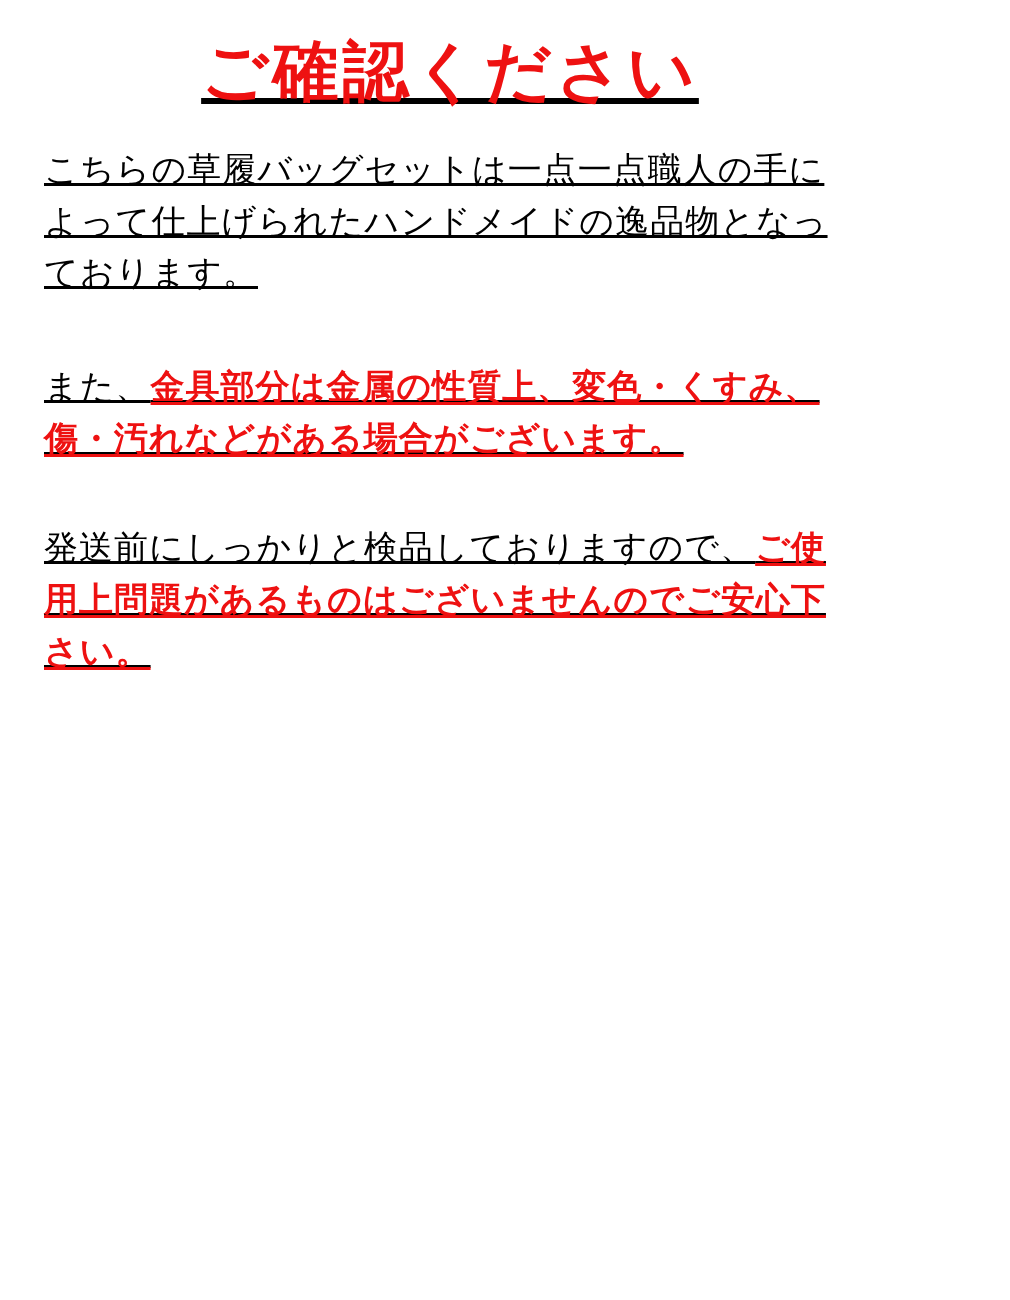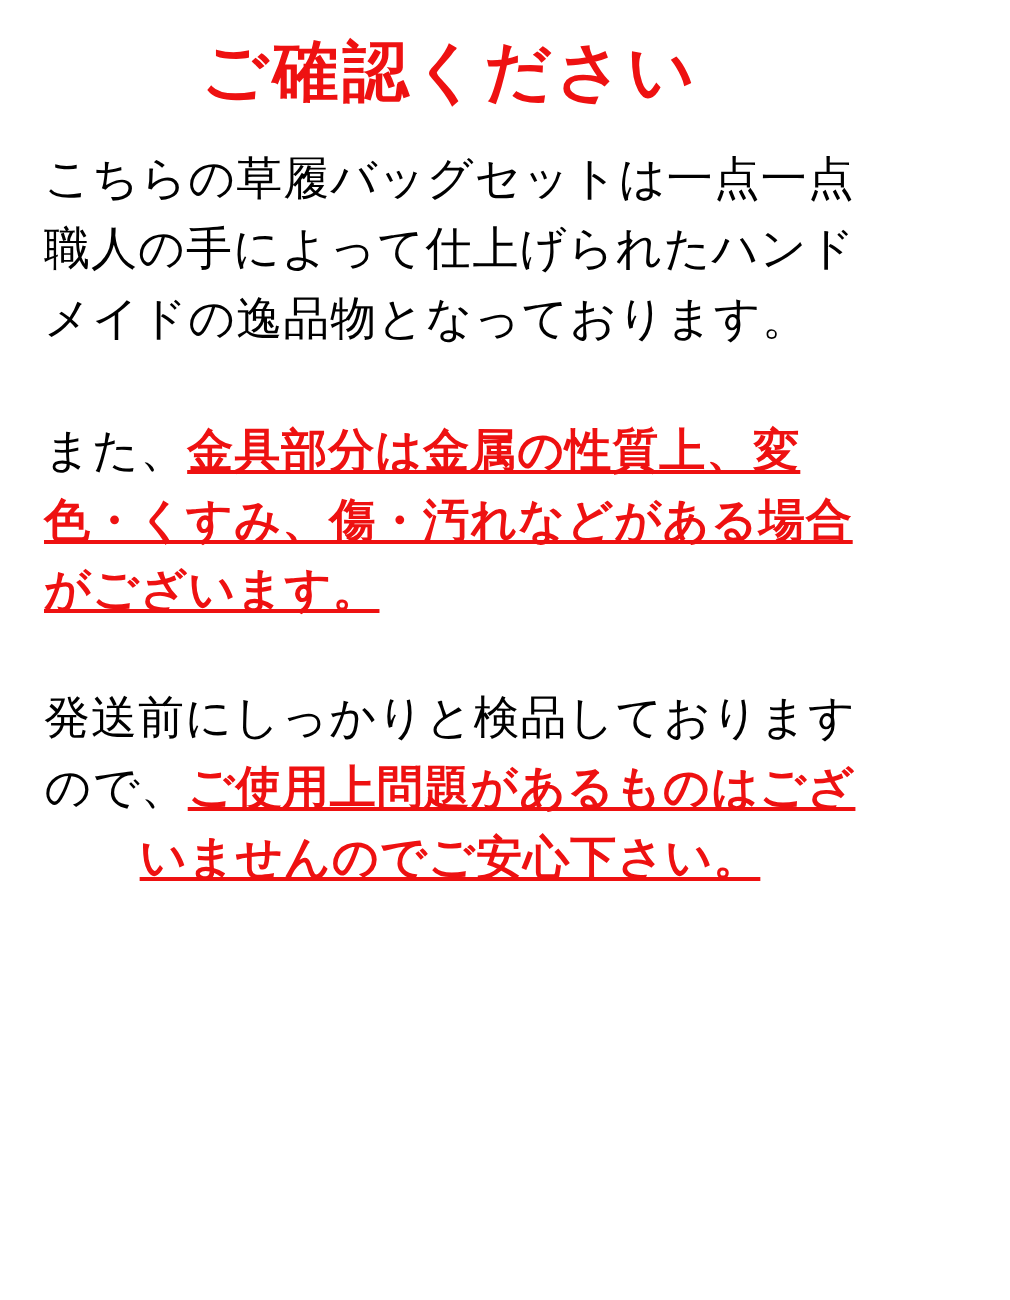--- a/index.html
+++ b/index.html
@@ -13,42 +13,42 @@
     font-family: "DejaVu Sans", "Liberation Sans", sans-serif;
     color: #000000;
     overflow: hidden;
   }
   .page {
     position: relative;
     width: 900px;
     height: 1300px;
     box-sizing: border-box;
     padding: 24px 44px 0 44px;
+    text-decoration: underline;
   }
   .notice-title {
     text-align: center;
     color: #ee1111;
     font-size: 66px;
     font-weight: bold;
     letter-spacing: 4px;
     line-height: 1.15;
     margin: 10px 0 34px 0;
     white-space: nowrap;
   }
   .body-block {
-    font-size: 46px;
+    font-size: 34px;
     line-height: 1.52;
     letter-spacing: 1px;
     margin: 0 0 46px 0;
     text-align: left;
     word-break: break-all;
   }
   .body-block:last-child {
     margin-bottom: 0;
-    text-align: center;
   }
   .blk-1 { margin-bottom: 62px; }
   .blk-2 { margin-bottom: 58px; }
   .blk-3 { margin-bottom: 58px; }
   .hl {
     color: #ee1111;
     text-decoration: underline;
     text-decoration-color: #ee1111;
     text-underline-offset: 4px;
     font-weight: bold;

